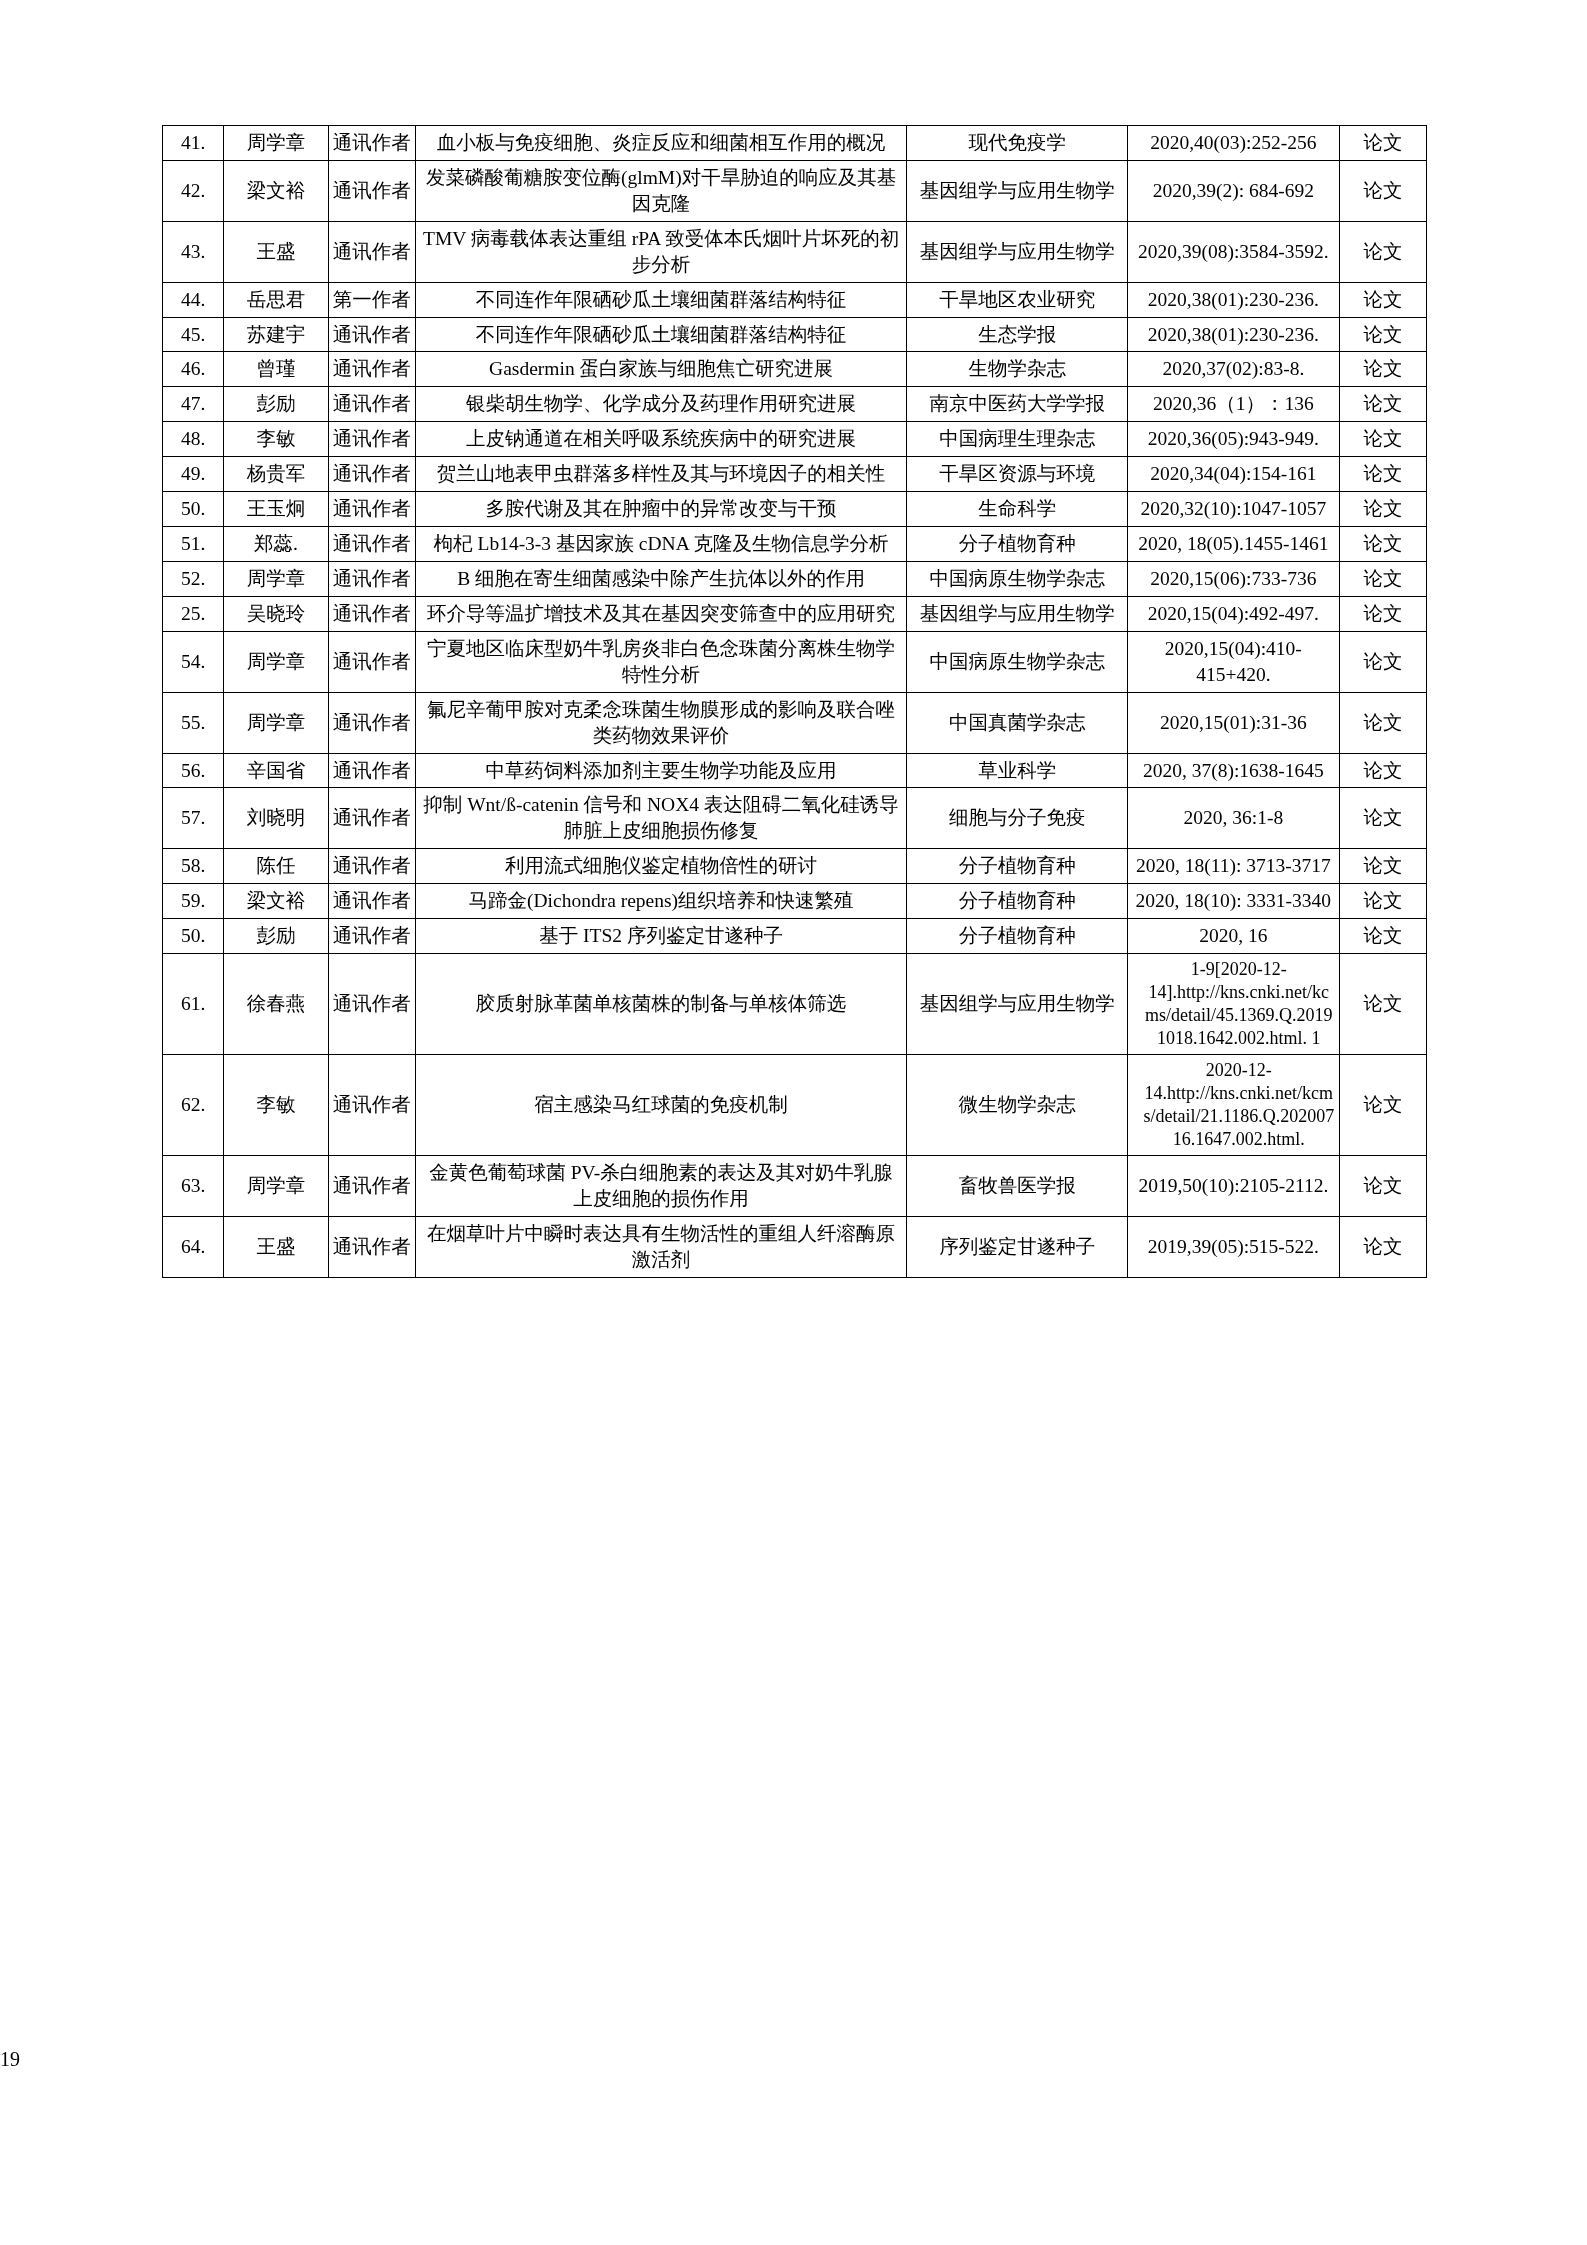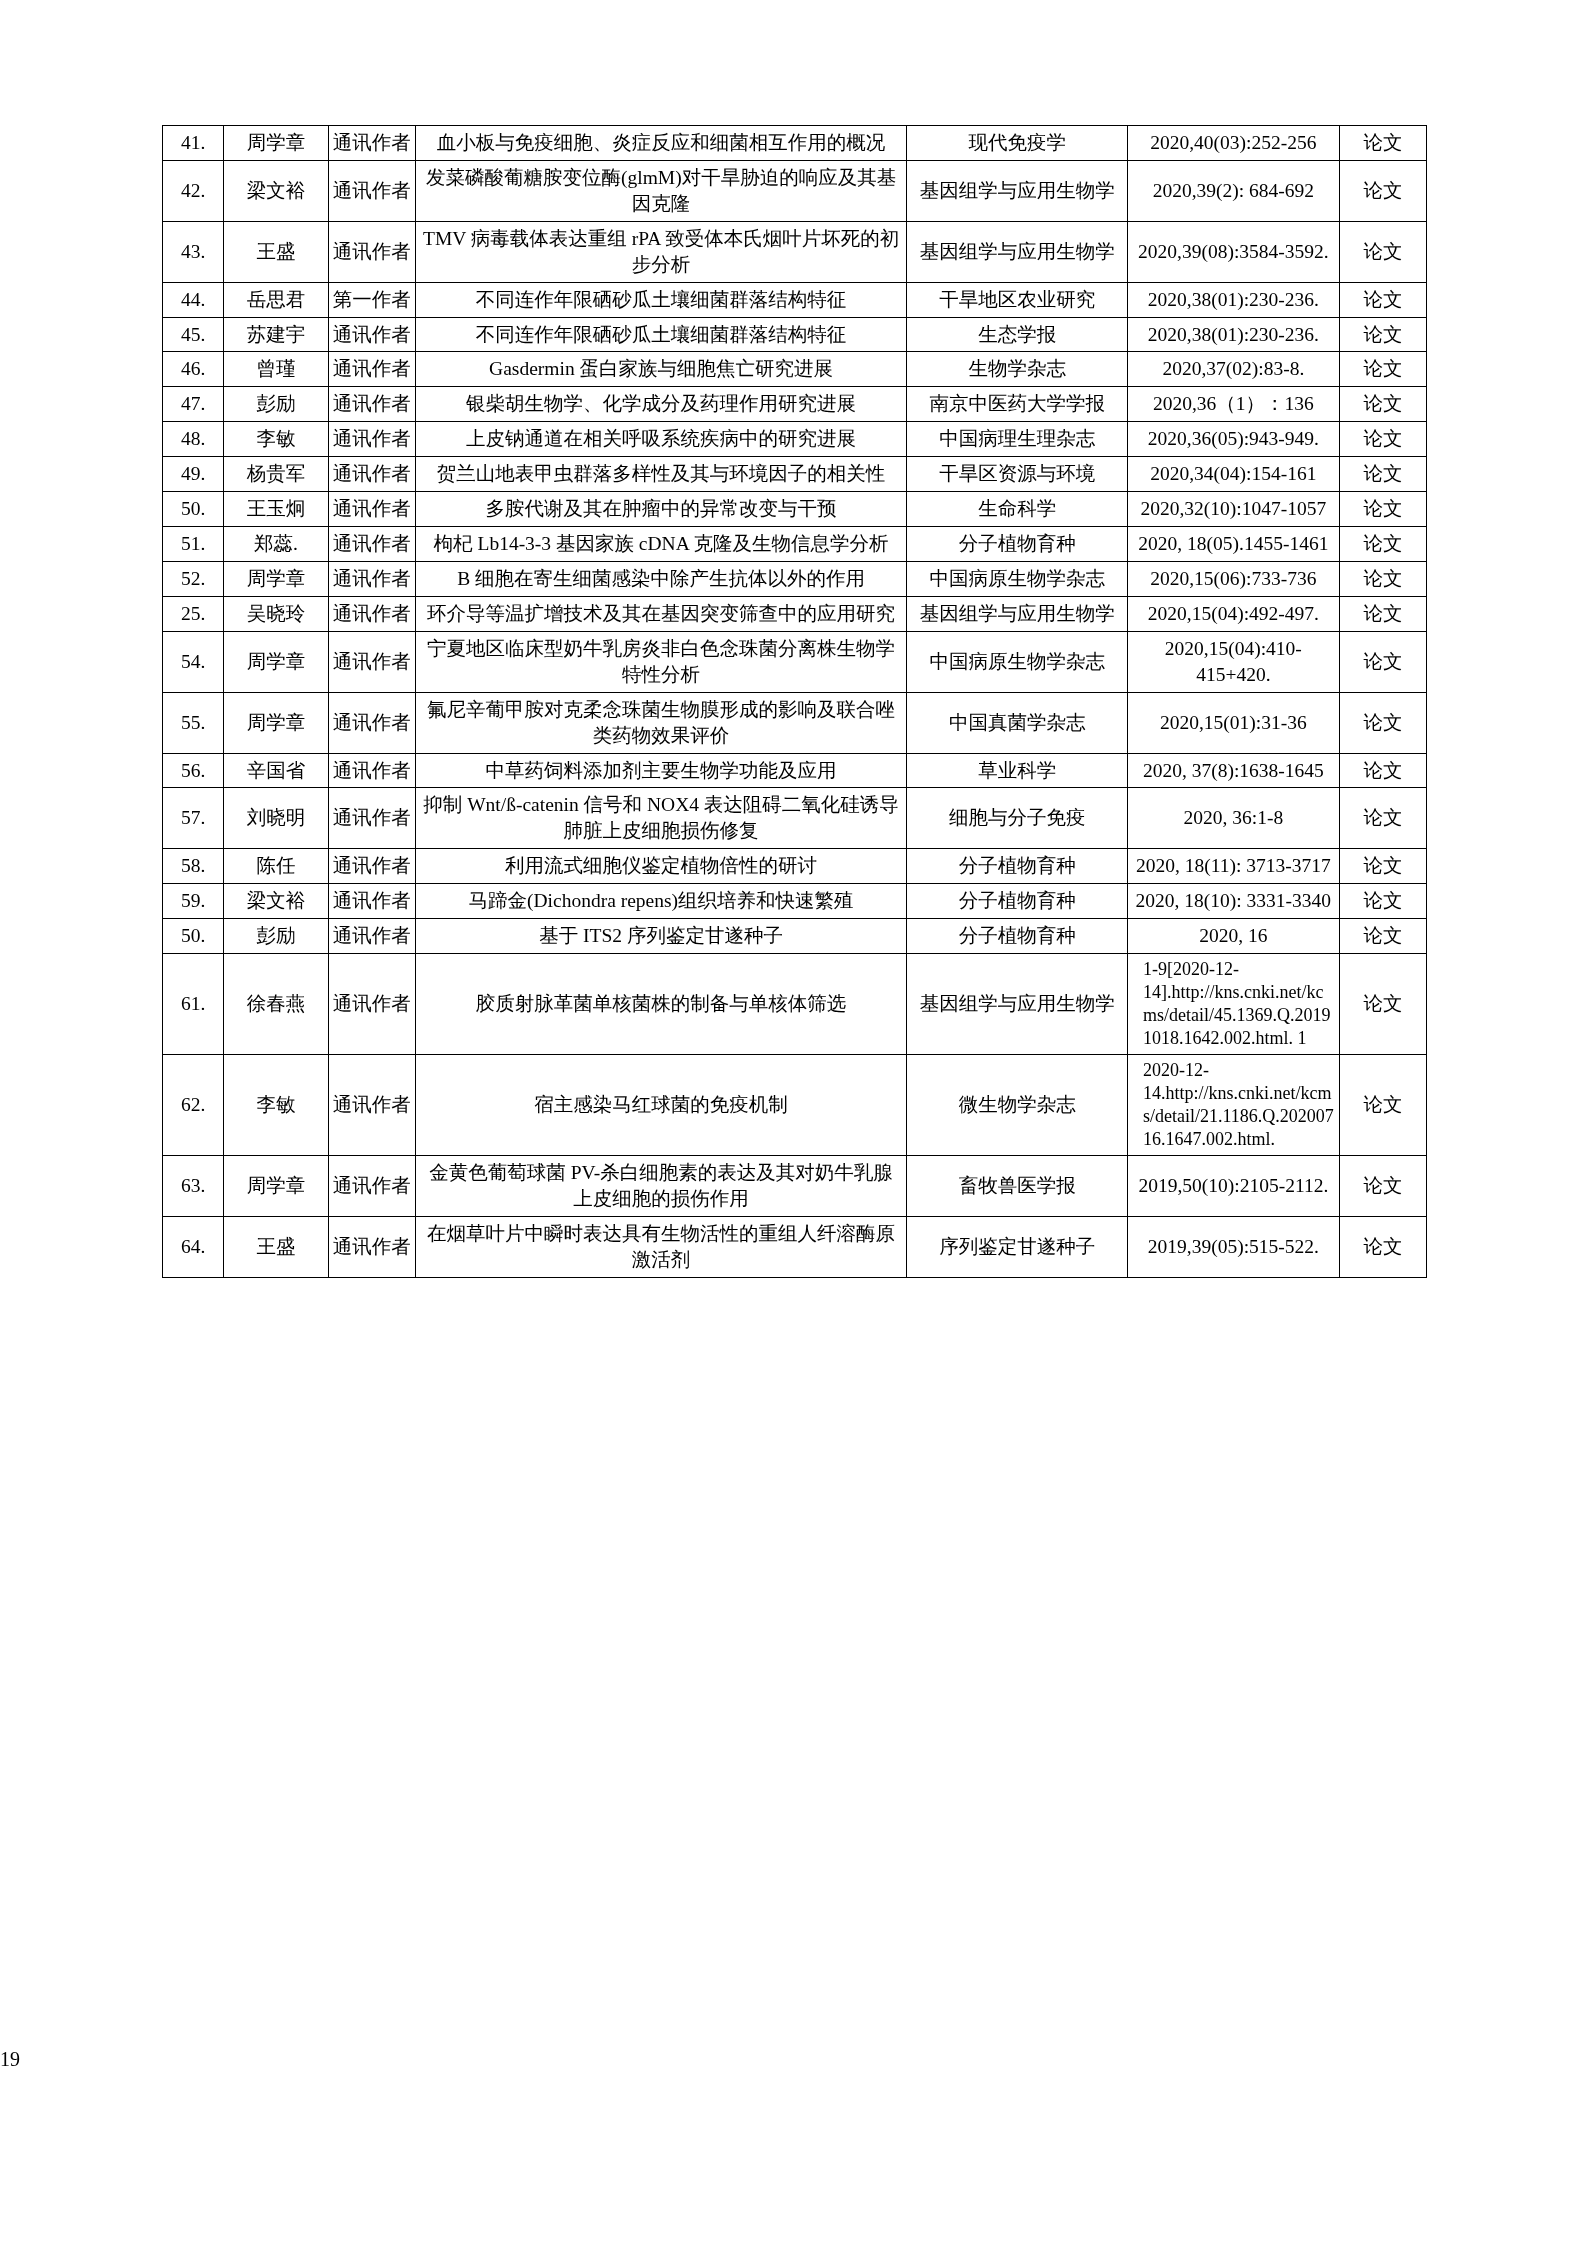--- a/index.html
+++ b/index.html
@@ -44,21 +44,21 @@
   }
   td.c-idx   { width: 48px;  text-align: left; padding-left: 6px; }
   td.c-name  { width: 88px; margin-top: 16px; }
   td.c-role  { width: 72px; }
   td.c-title { width: 448px; }
   td.c-journal { width: 196px; }
   td.c-issue { width: 188px; }
   td.c-type  { width: 72px; }
 
   td.c-issue { font-size: 18.5px; line-height: 1.3; margin-top: 44px; }
-  td.c-issue.url { font-size: 18px; line-height: 1.28; text-align: left; padding-left: 15px; }
+  td.c-issue.url { font-size: 18px; line-height: 1.28; text-align: center; padding-left: 15px; }
 
   .page-number {
     position: absolute;
     left: 0;
     top: 2048px;
     width: 1587px;
     text-align: left;
     font-size: 20px;
     font-family: "Liberation Serif", "DejaVu Serif", serif;
   }

